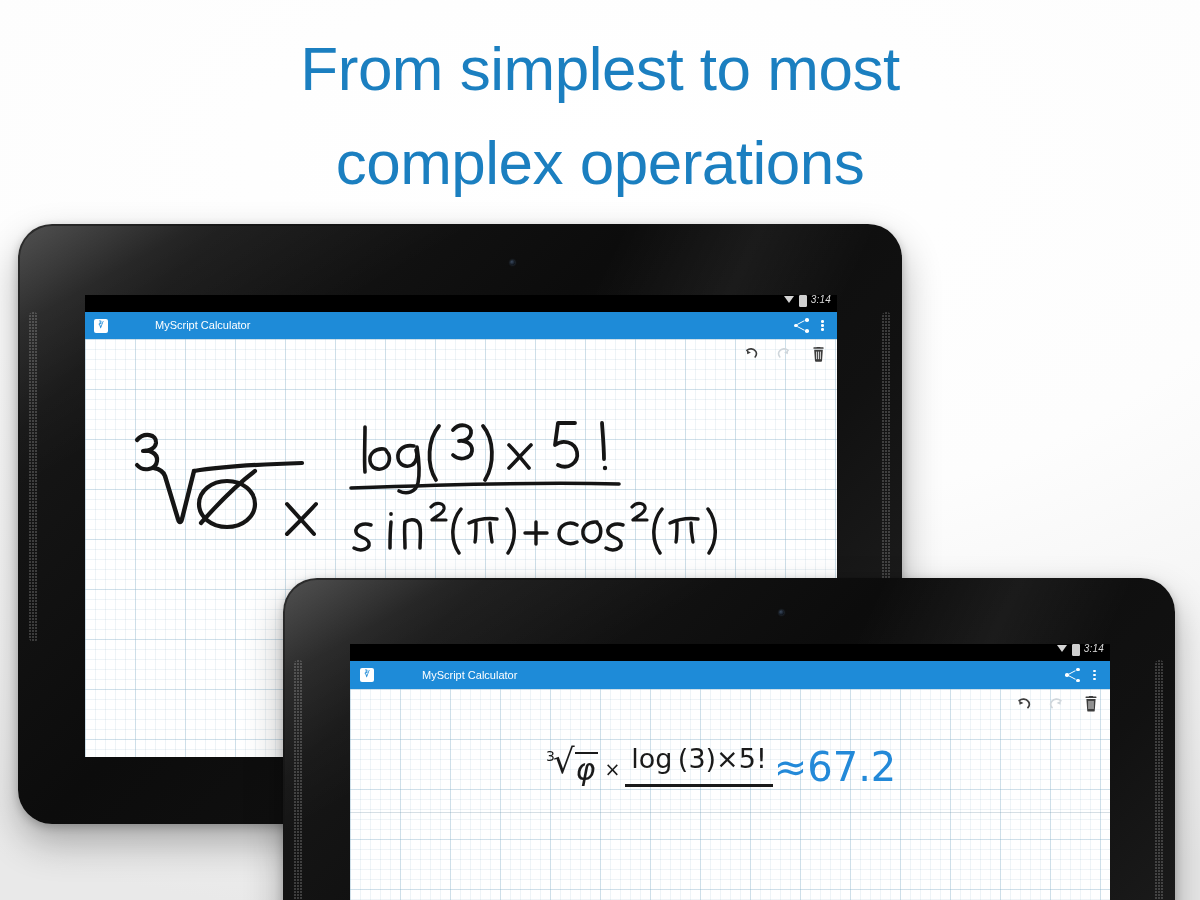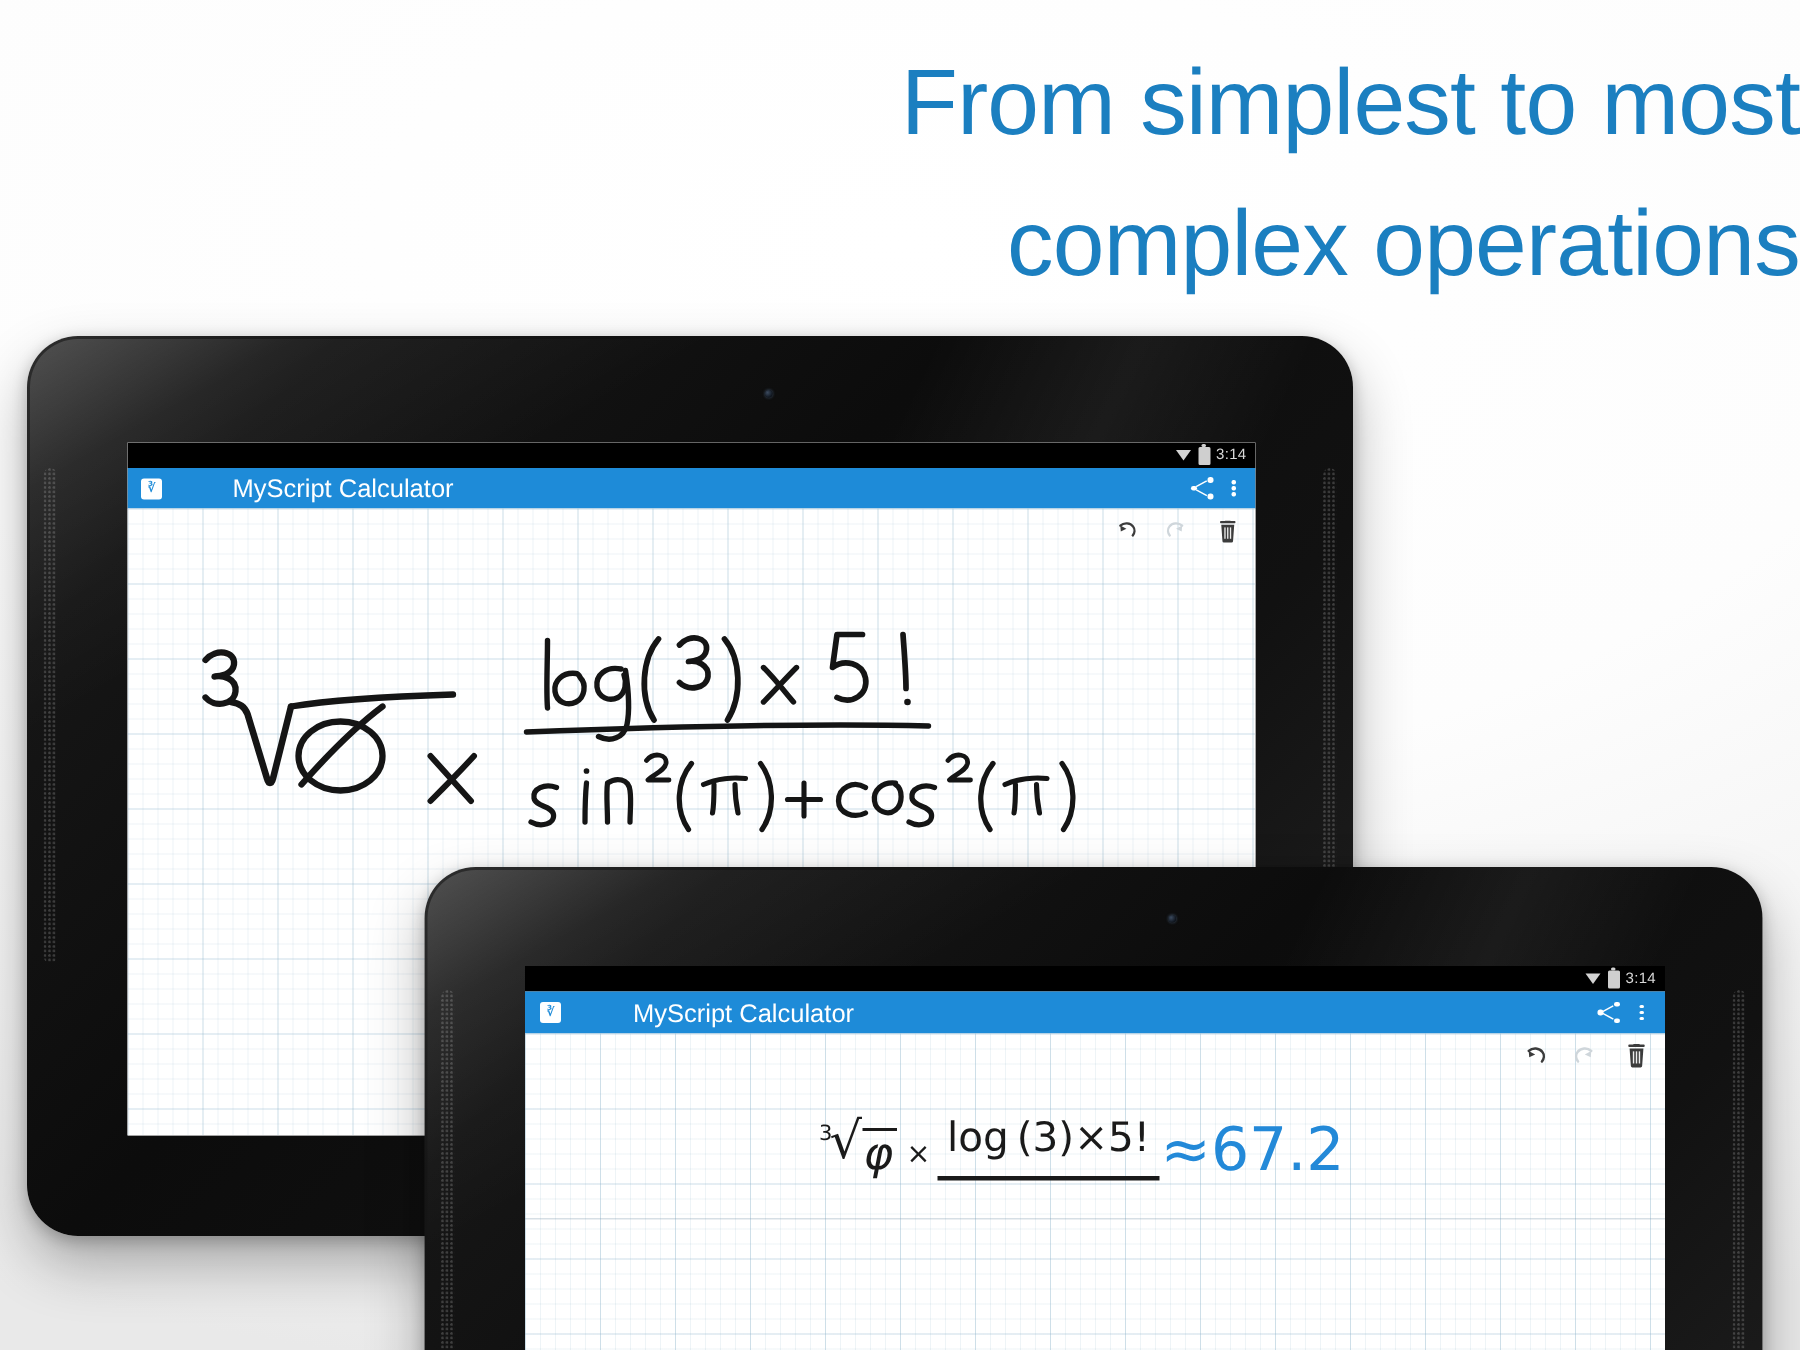--- a/index.html
+++ b/index.html
@@ -10,21 +10,21 @@
   }
   
   #bg{
     position:absolute;inset:0;
     background:
       radial-gradient(120% 85% at 50% 18%, #ffffff 0%, #fdfdfd 48%, #f3f3f3 78%, #e9e9e9 100%);
   }
   
   #headline{
     position:absolute;left:0;right:0;top:22px;
-    text-align:right;
+    text-align:center;
     color:#1b7fc0;
     font-size:62px;
     line-height:1.52;
     font-weight:400;
     letter-spacing:-0.5px;
     white-space:pre-line;
   }
   
   .tablet{position:absolute;}
   .shell{
@@ -54,43 +54,43 @@
     position:absolute;width:5px;height:5px;border-radius:50%;
     background:radial-gradient(circle at 35% 35%,#3b4a5e,#10161f 70%);
     box-shadow:0 0 2px rgba(120,160,210,.5);
   }
   
   .screen{
     position:absolute;overflow:hidden;background:#ffffff;
   }
   .statusbar{
     position:relative;height:17px;background:#000000;
-    display:flex;align-items:center;justify-content:flex-end;
-    padding-right:6px;gap:4px;
+    display:flex;justify-content:flex-end;
+    padding-right:6px;gap:4px;font-style:italic;
   }
   .status-time{color:#d8d8d8;font-size:10px;line-height:1;letter-spacing:.2px;}
   .wifi-ico{position:relative;width:11px;height:9px;}
   .wifi-ico i{position:absolute;left:50%;transform:translateX(-50%);
     border-left:5.5px solid transparent;border-right:5.5px solid transparent;
     border-top:7px solid #d4d4d4;top:1px;}
   .batt-ico{width:6px;height:10px;border:1px solid #cfcfcf;border-radius:1px;position:relative;background:#cfcfcf;}
   .batt-ico::before{content:"";position:absolute;top:-2.5px;left:1.4px;width:2.6px;height:1.6px;background:#cfcfcf;border-radius:1px;}
 
   .appbar{
     position:relative;background:#1e8bd8;
     display:flex;align-items:center;
     box-shadow:0 1px 2px rgba(0,0,0,.22);
   }
   .app-icon{
     width:14px;height:14px;border-radius:2px;background:#ffffff;
     display:flex;align-items:center;justify-content:center;
     color:#1e8bd8;font-size:8px;line-height:1;font-weight:700;
     flex:0 0 auto;
   }
-  .app-title{color:#ffffff;font-size:17px;line-height:1;white-space:nowrap;padding-left:40px;}
+  .app-title{color:#ffffff;font-size:11px;line-height:1;white-space:nowrap;padding-left:40px;}
   .bar-spacer{flex:1 1 auto;}
   .share-ico{position:relative;width:15px;height:15px;flex:0 0 auto;cursor:pointer;}
   .share-ico b{position:absolute;width:3.6px;height:3.6px;border-radius:50%;background:#fff;}
   .share-ico b:nth-child(1){right:0.4px;top:0.4px;}
   .share-ico b:nth-child(2){left:0.4px;top:5.6px;}
   .share-ico b:nth-child(3){right:0.4px;bottom:0.4px;}
   .share-ico i{position:absolute;height:1.2px;background:#fff;}
   .share-ico i:nth-child(4){width:8px;left:3px;top:4.1px;transform:rotate(-28deg);}
   .share-ico i:nth-child(5){width:8px;left:3px;bottom:4.1px;transform:rotate(28deg);}
   .more-ico{width:13px;height:15px;display:flex;flex-direction:column;align-items:center;justify-content:center;gap:1.6px;flex:0 0 auto;cursor:pointer;}

